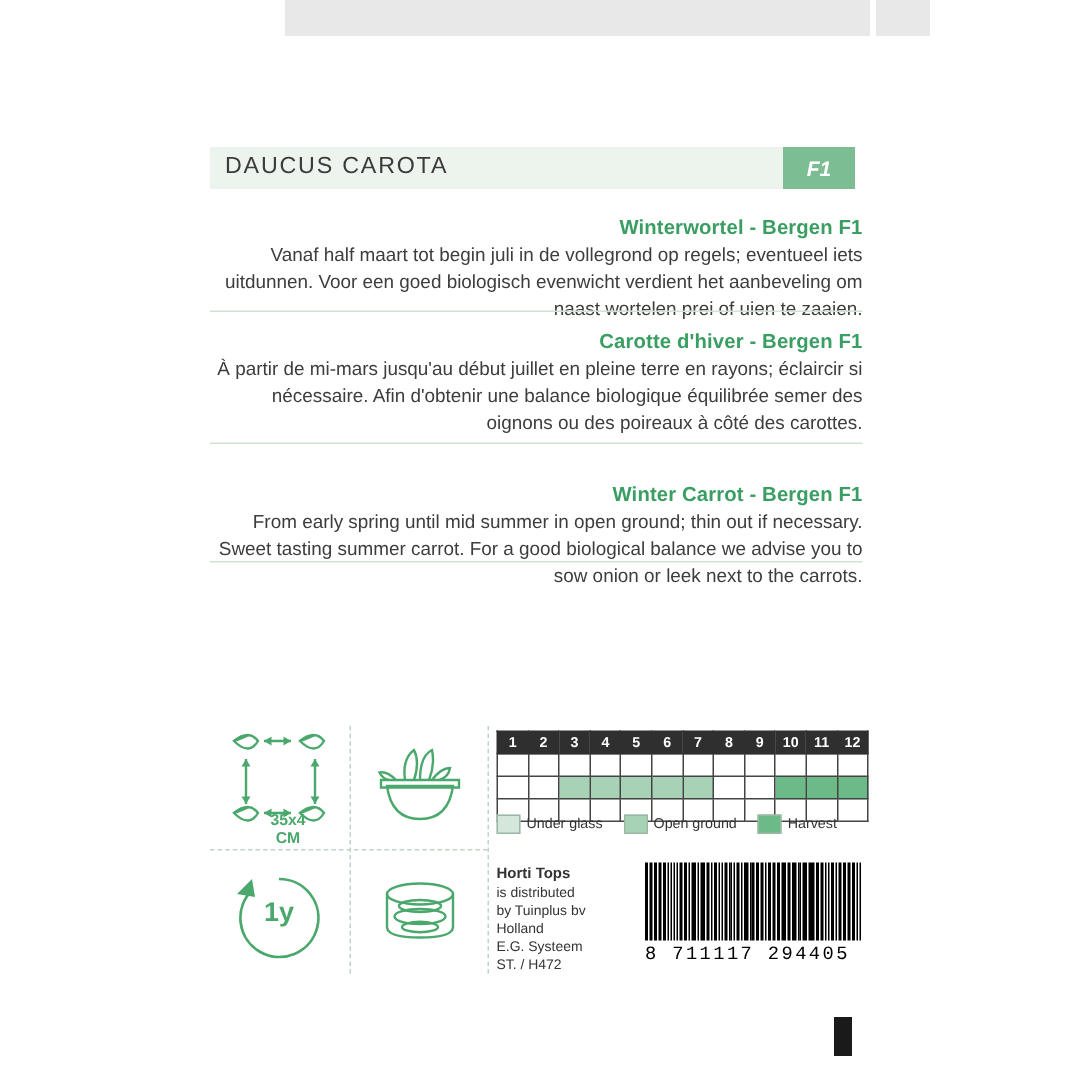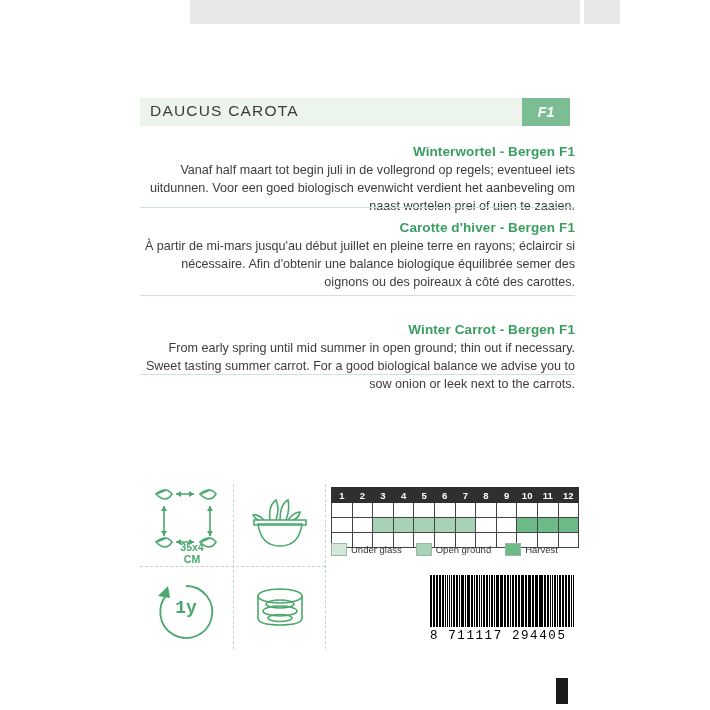--- a/index.html
+++ b/index.html
@@ -117,21 +117,21 @@
     width: 185px;
     border-top: 1px dashed #bcd8c5;
   }
 
   .icon-cell {
     position: absolute;
     color: #4aa86c;
   }
   #cell-spacing { left: 140px; top: 484px; width: 92px; height: 80px; }
   #cell-pot     { left: 240px; top: 484px; width: 80px; height: 80px; }
-  #cell-year    { left: 140px; top: 574px; width: 92px; height: 76px; font-family: Liberation Mono, monospace; }
+  #cell-year    { left: 140px; top: 574px; width: 92px; height: 76px; }
   #cell-tin     { left: 240px; top: 574px; width: 80px; height: 76px; }
 
   .spacing-label {
     position: absolute;
     left: 32px; top: 22px;
     font-size: 10.5px;
     font-weight: 700;
     color: #4aa86c;
     text-align: center;
     line-height: 1.15;
@@ -399,20 +399,28 @@
     <div class="legend-item">
       <span class="sw sw-ground"></span>
       <span>Open ground</span>
     </div>
     <div class="legend-item">
       <span class="sw sw-harvest"></span>
       <span>Harvest</span>
     </div>
   </div>
 
+  <div class="distributor">
+    <div class="d-name">Horti Tops</div>
+    <div>is distributed</div>
+    <div>by Tuinplus bv</div>
+    <div>Holland</div>
+    <div>E.G. Systeem</div>
+    <div>ST. / H472</div>
+  </div>
 
   <div class="barcode">
     <div class="bars" id="barcode-bars">
         <i style="width: 2px;"></i>
         <i style="width: 1px;"></i>
         <i style="width: 1px;"></i>
         <i style="width: 2px;"></i>
         <i style="width: 3px;"></i>
         <i style="width: 2px;"></i>
         <i style="width: 2px;"></i>

